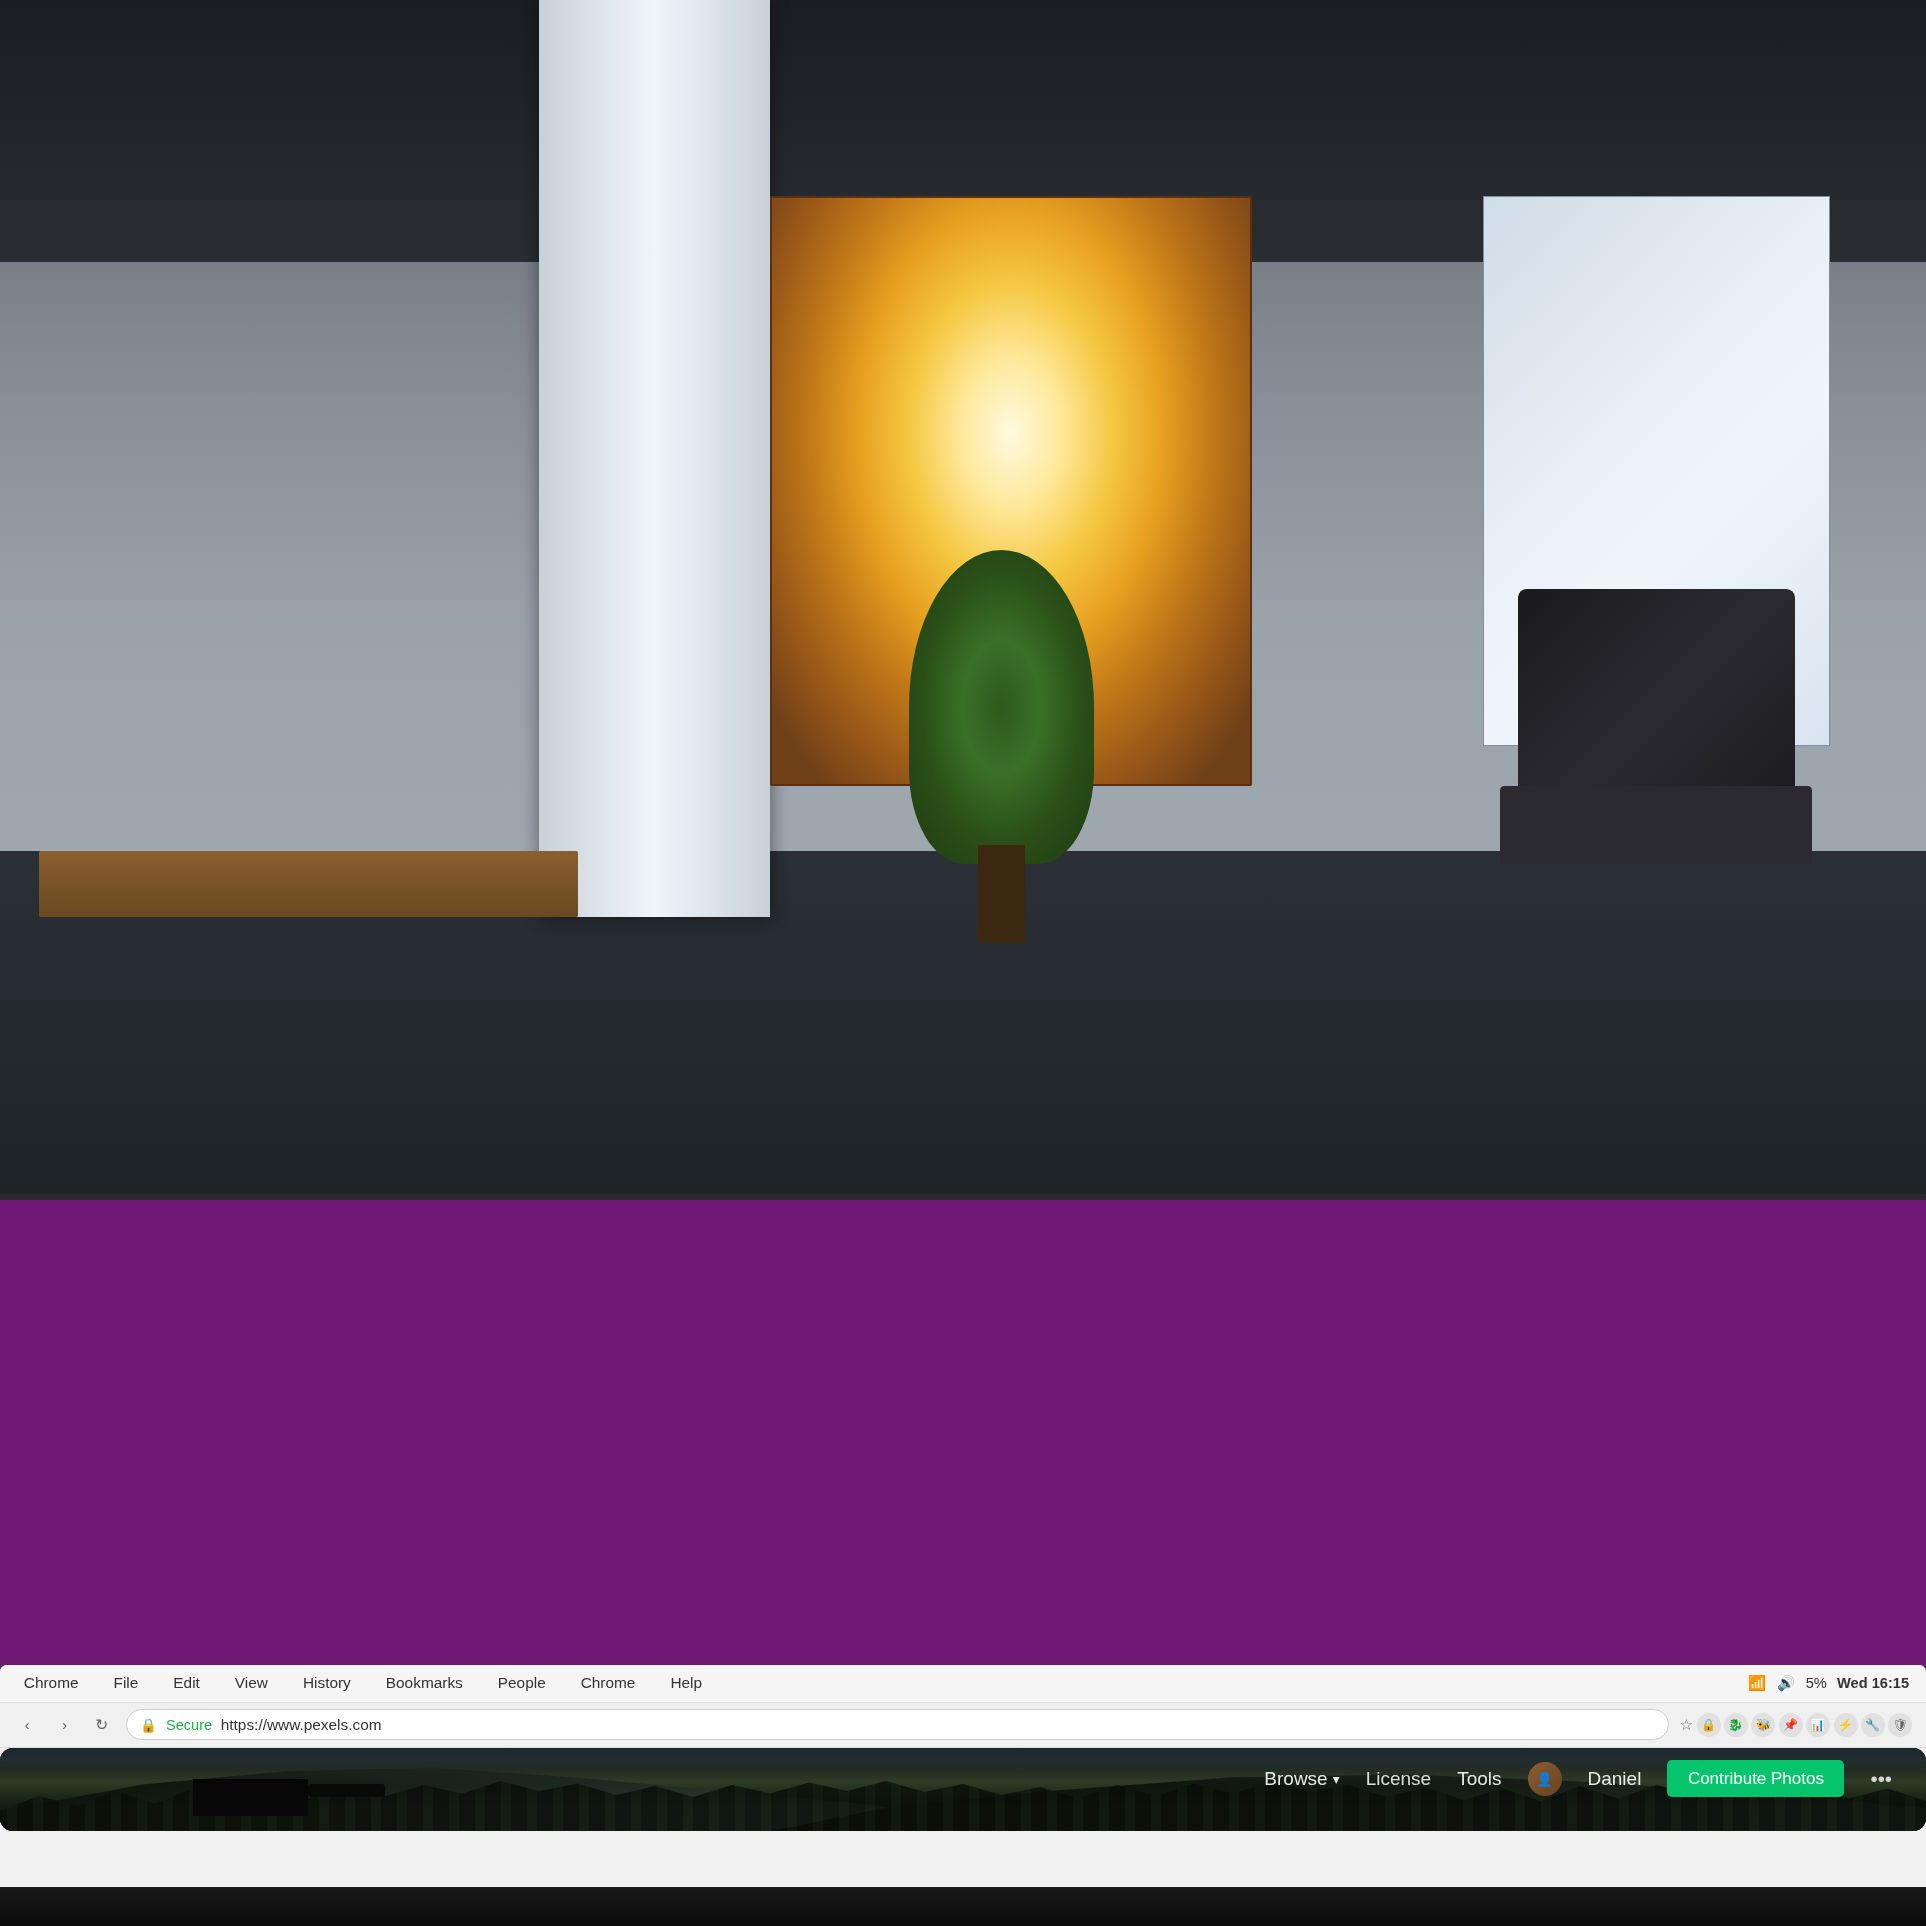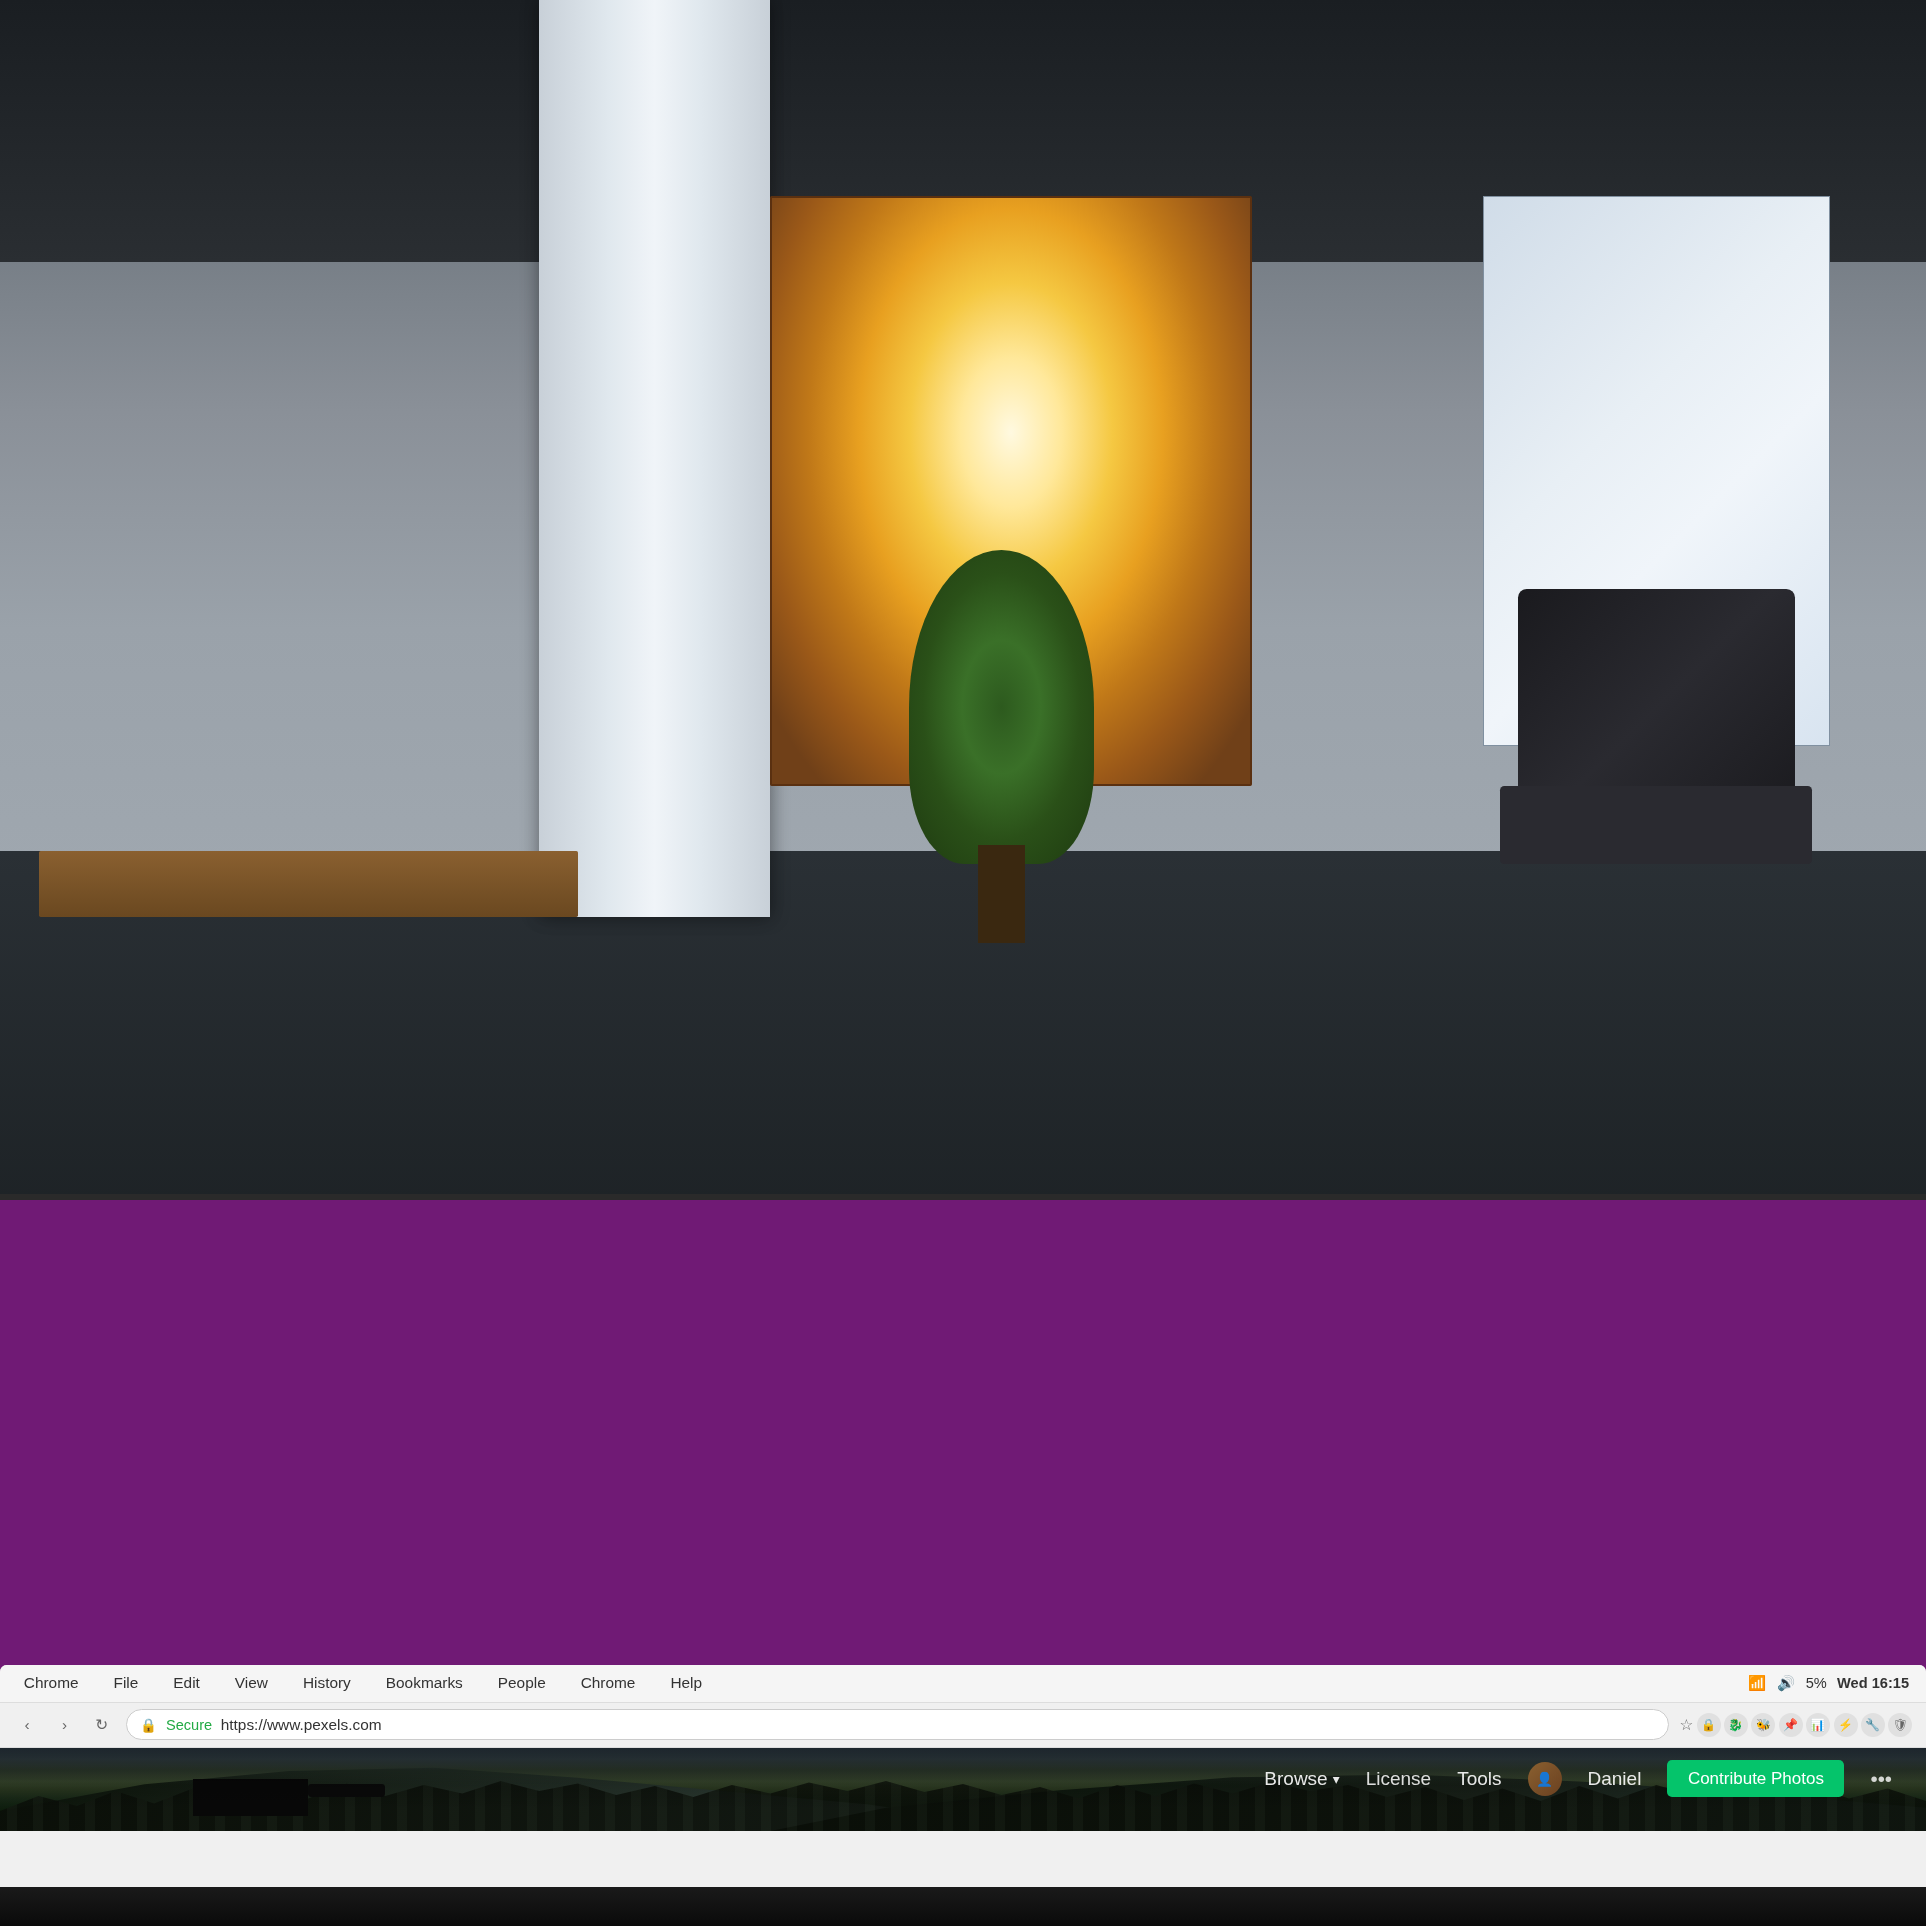--- a/index.html
+++ b/index.html
@@ -309,20 +309,21 @@
       font-size: 12px;
       cursor: pointer;
     }
 
     
     .pexels-site {
       height: calc(100% - 178px);
       background: #000;
       overflow: hidden;
       position: relative;
+      border-radius: 13px;
     }
 
     
     .pexels-hero-bg {
       position: absolute;
       top: 0;
       left: 0;
       right: 0;
       bottom: 0;
       background: linear-gradient(

